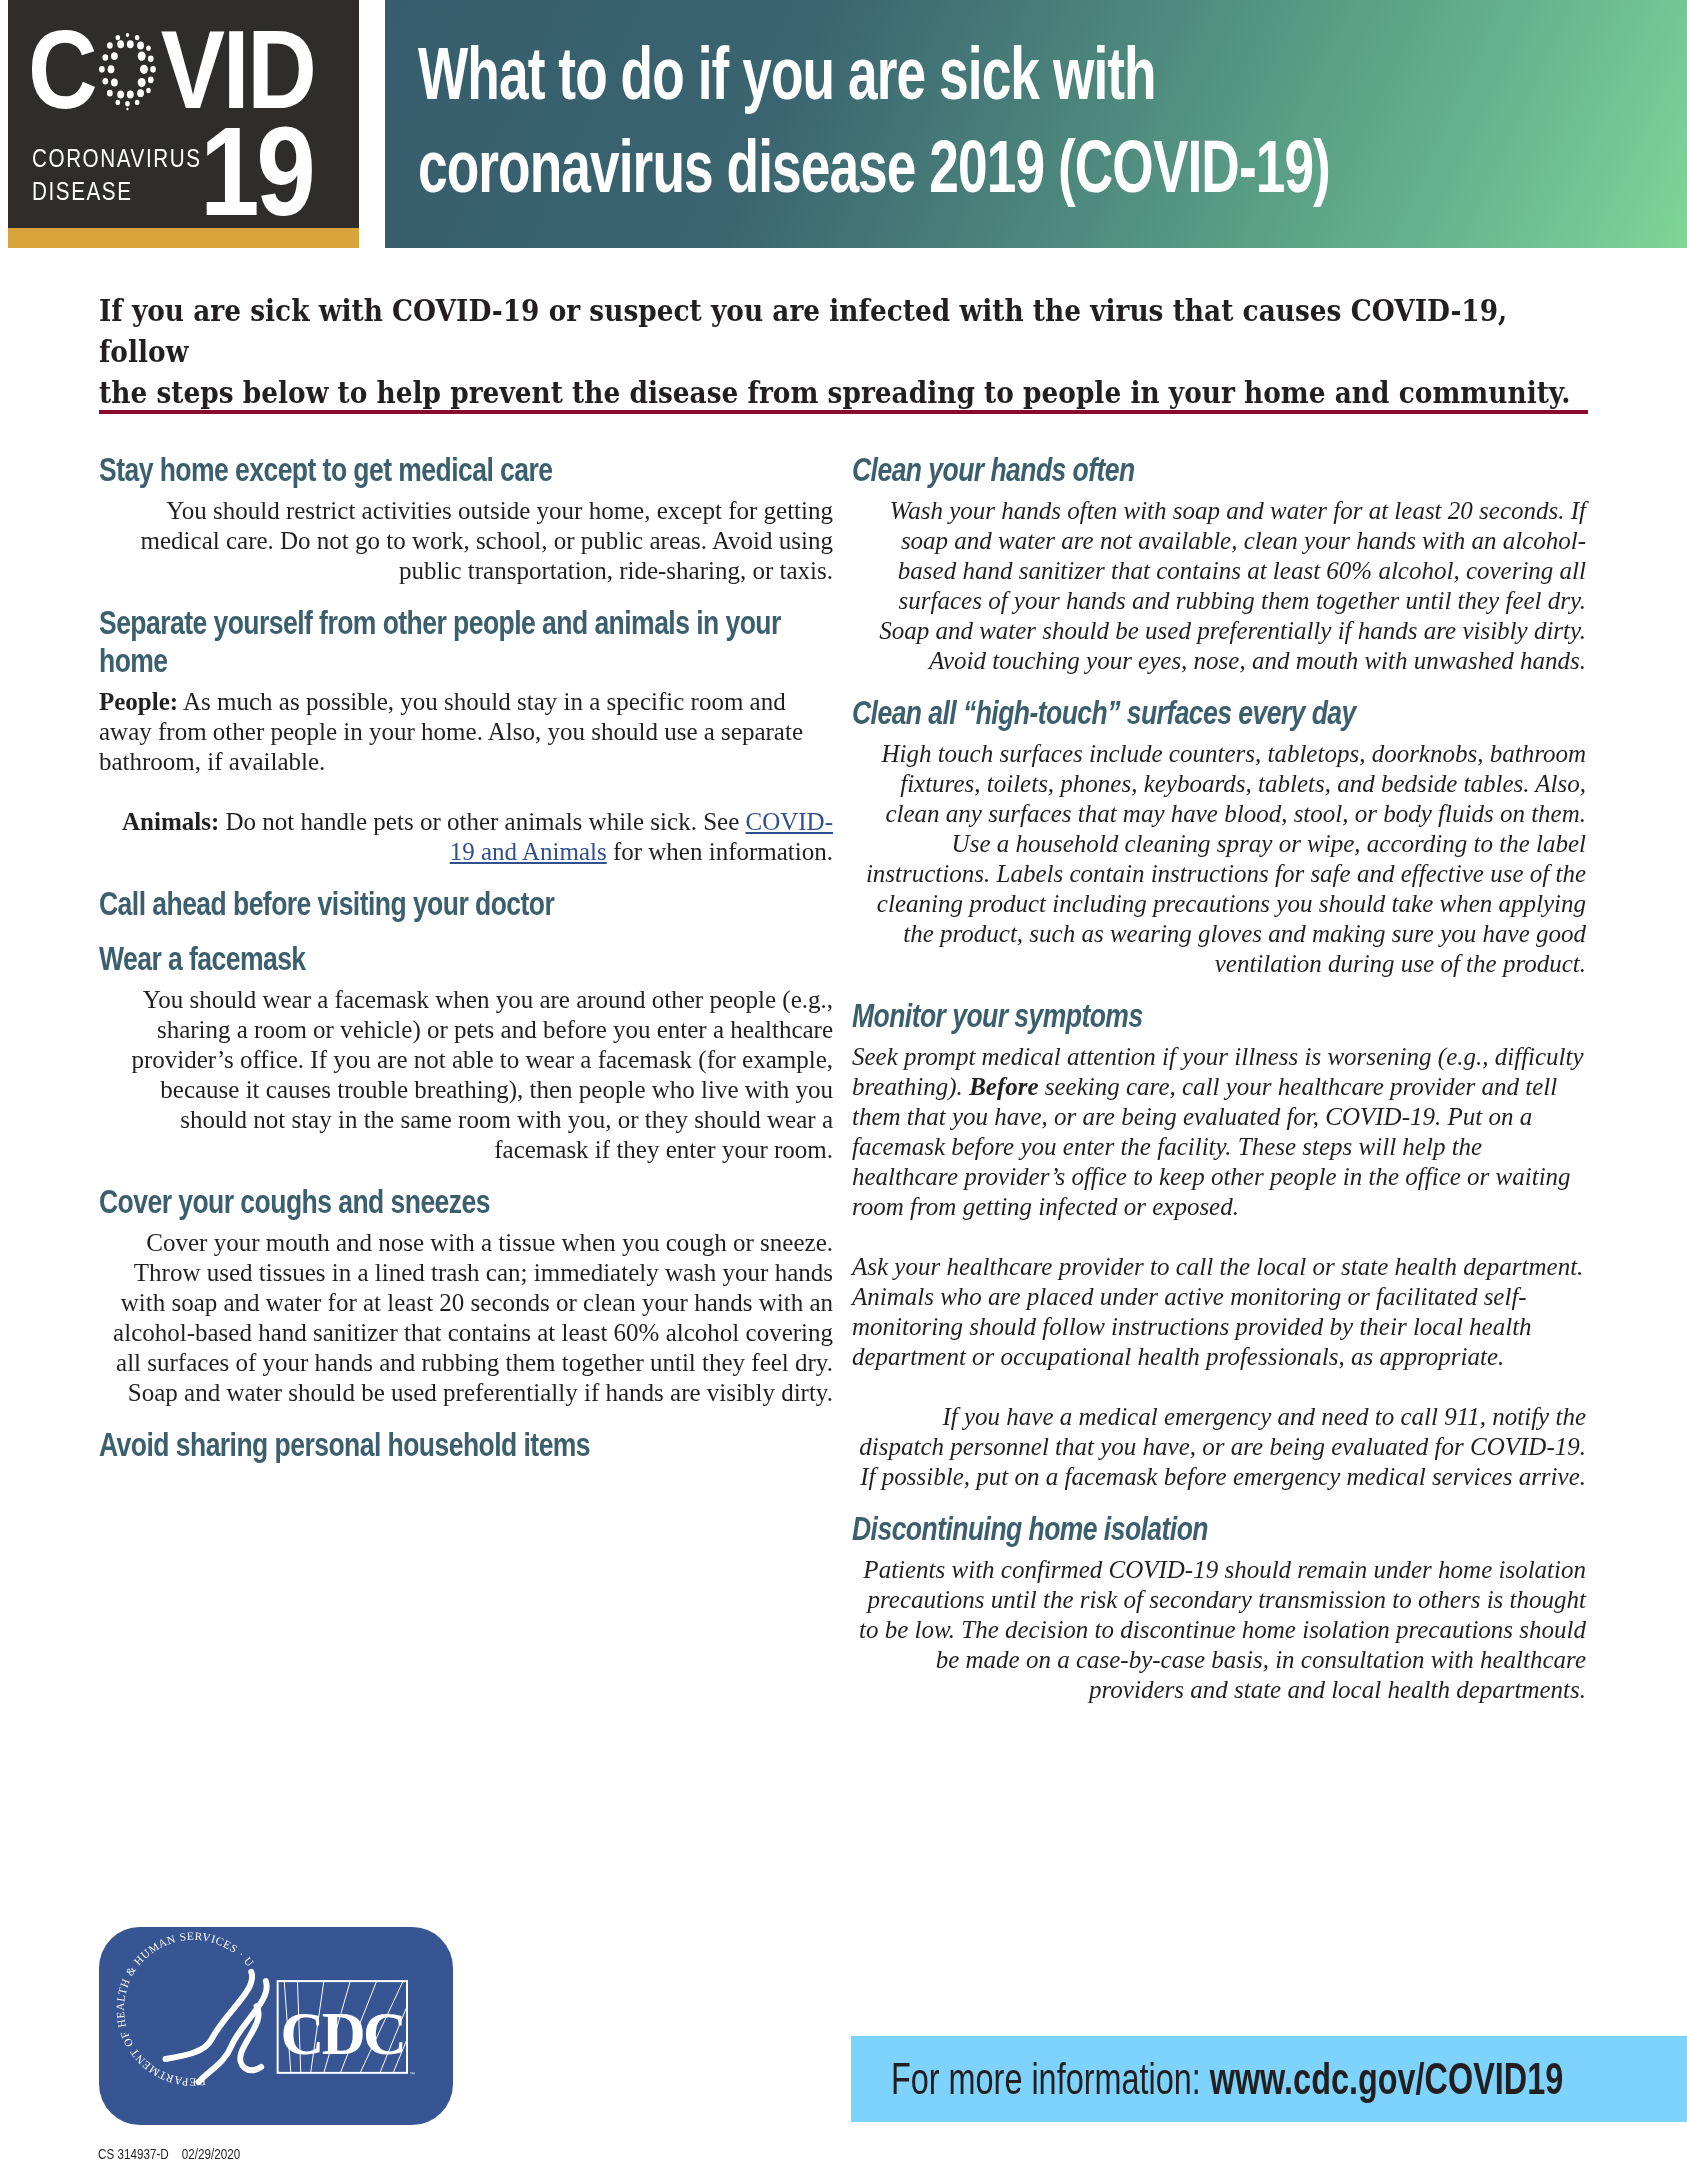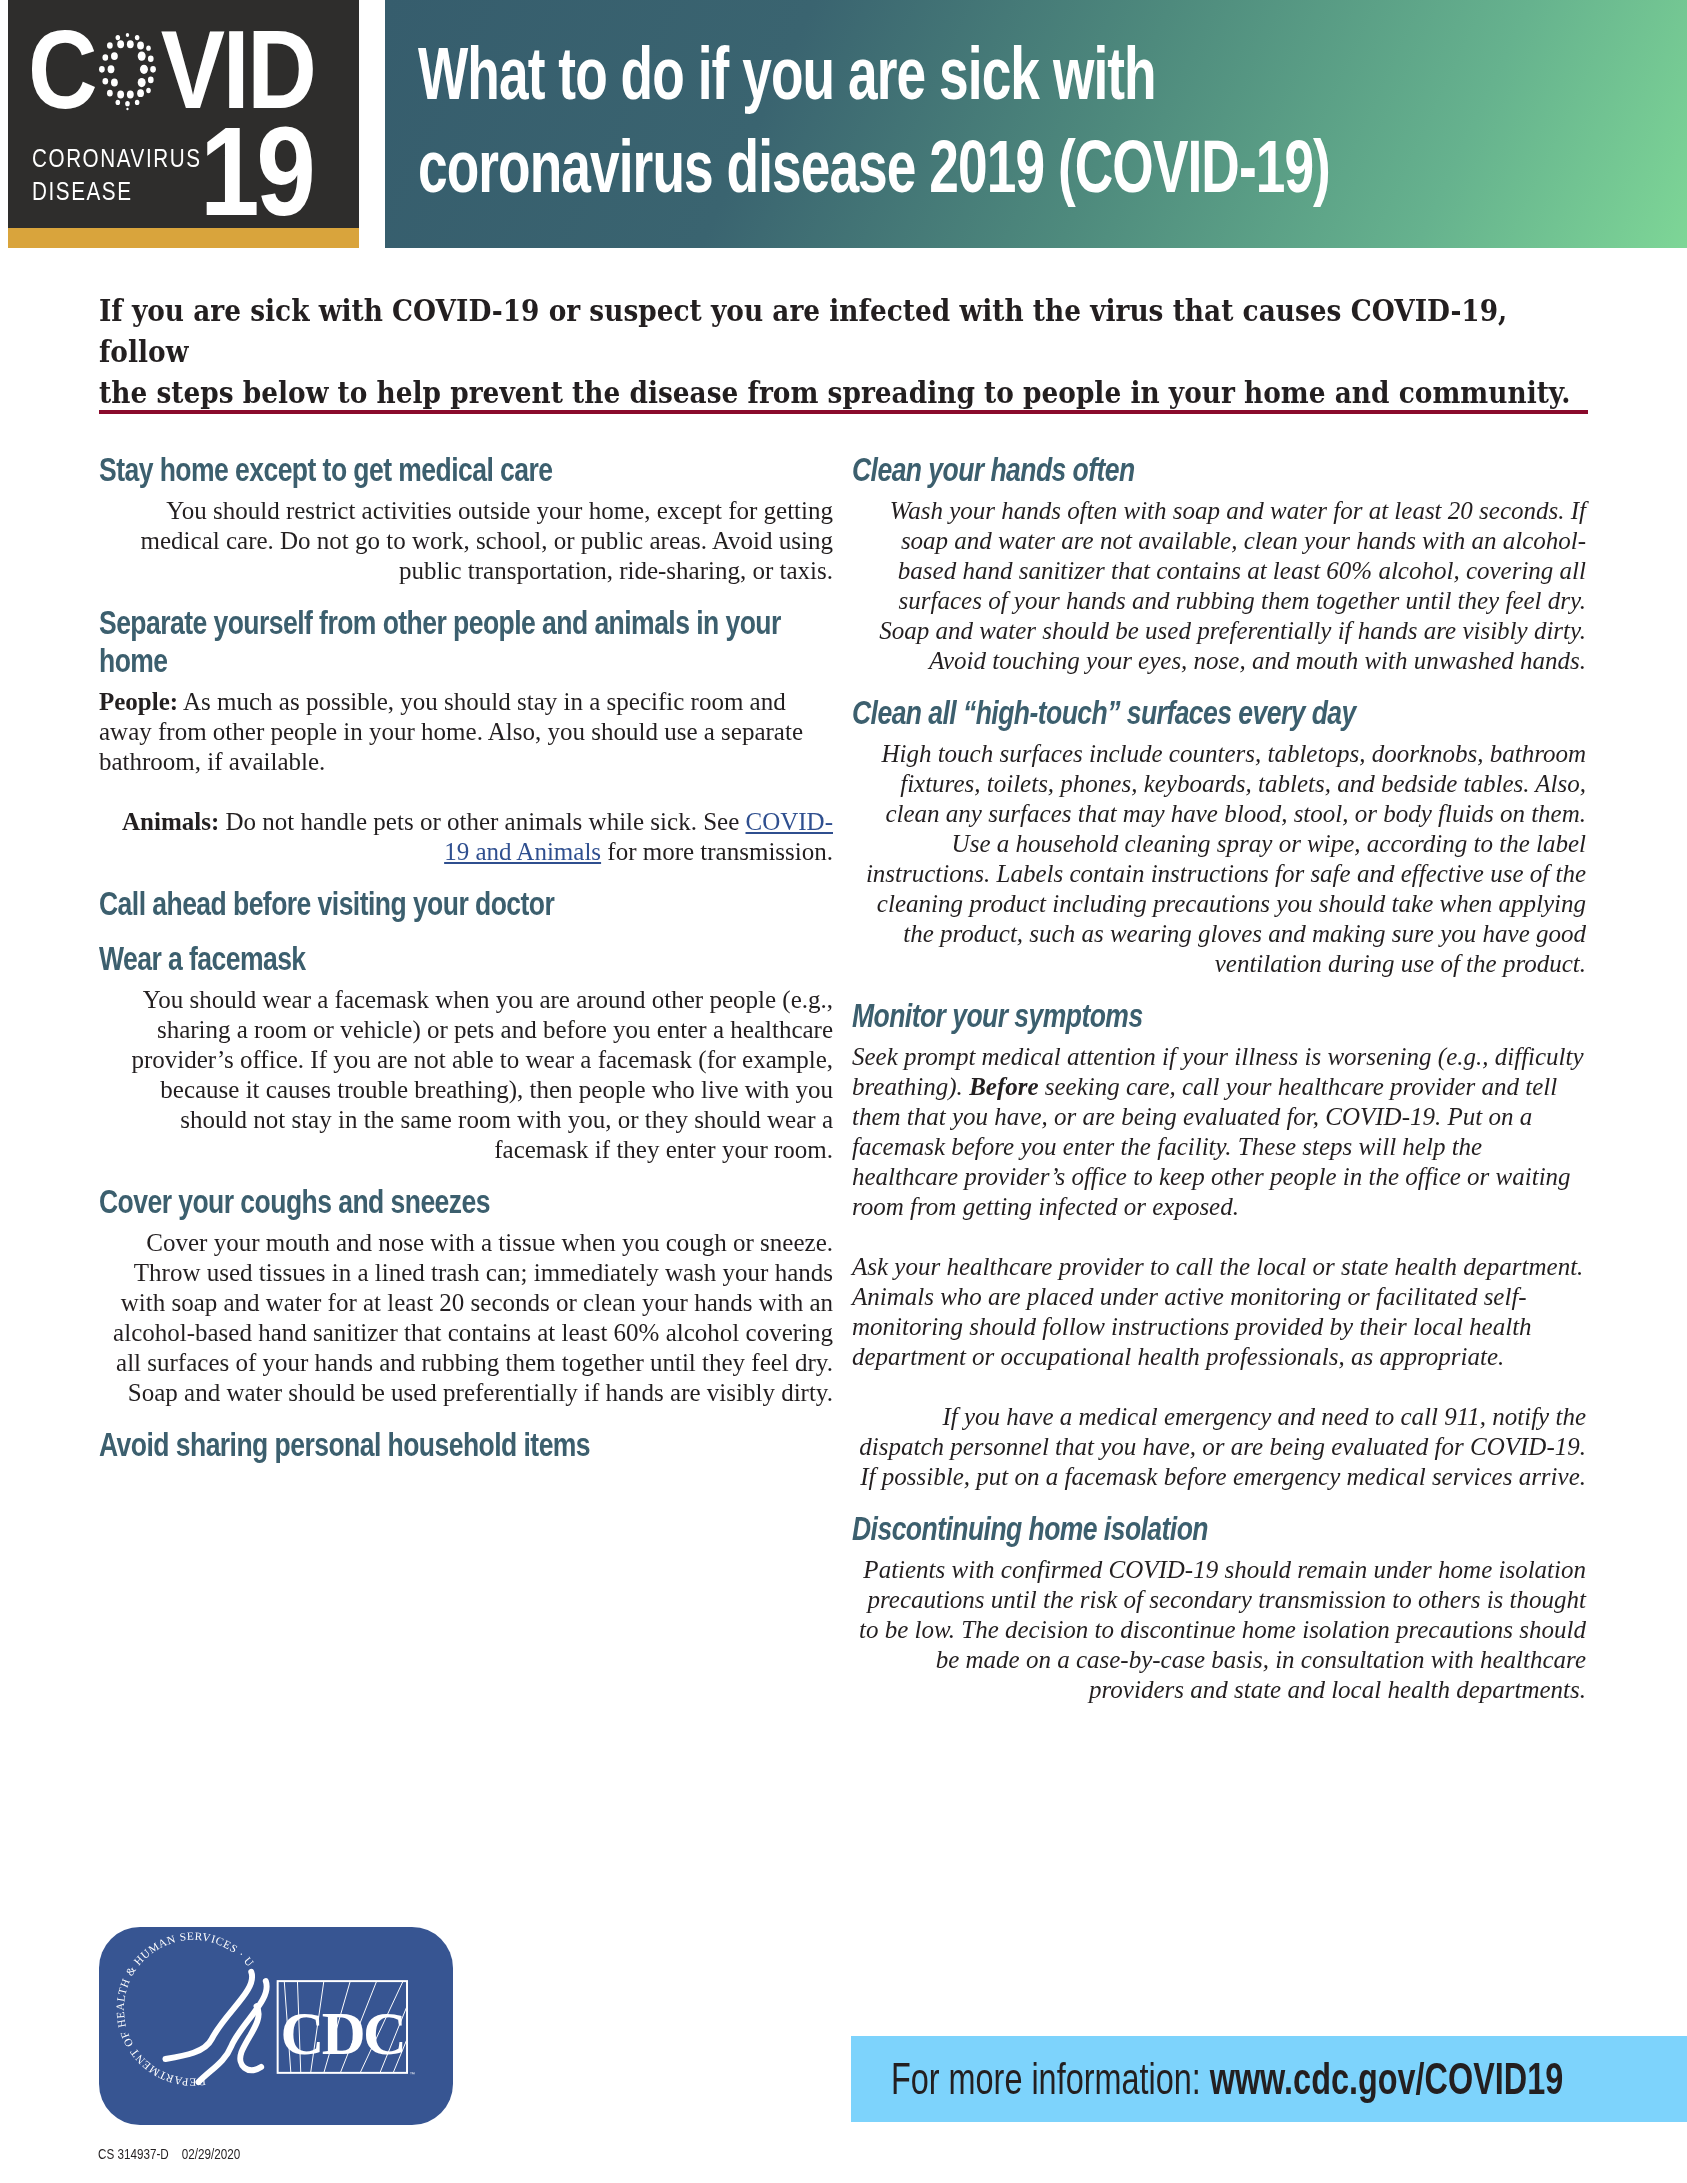--- a/index.html
+++ b/index.html
@@ -151,21 +151,21 @@
 <div class="rule"></div>
 
 <div class="col col-left">
   <div class="section">
     <h2>Stay home except to get medical care</h2>
     <p>You should restrict activities outside your home, except for getting medical care. Do not go to work, school, or public areas. Avoid using public transportation, ride-sharing, or taxis.</p>
   </div>
   <div class="section">
     <h2>Separate yourself from other people and animals in your home</h2>
     <p><b>People:</b><span> As much as possible, you should stay in a specific room and away from other people in your home. Also, you should use a separate bathroom, if available.</span></p>
-    <p><b>Animals:</b><span> Do not handle pets or other animals while sick. See </span><a class="link">COVID-19 and Animals</a><span> for more transmission.</span></p>
+    <p><b>Animals:</b><span> Do not handle pets or other animals while sick. See </span><a class="link">COVID-19 and Animals</a><span> for when information.</span></p>
   </div>
   <div class="section">
     <h2>Call ahead before visiting your doctor</h2>
   </div>
   <div class="section">
     <h2>Wear a facemask</h2>
     <p>You should wear a facemask when you are around other people (e.g., sharing a room or vehicle) or pets and before you enter a healthcare provider’s office. If you are not able to wear a facemask (for example, because it causes trouble breathing), then people who live with you should not stay in the same room with you, or they should wear a facemask if they enter your room.</p>
   </div>
   <div class="section">
     <h2>Cover your coughs and sneezes</h2>

